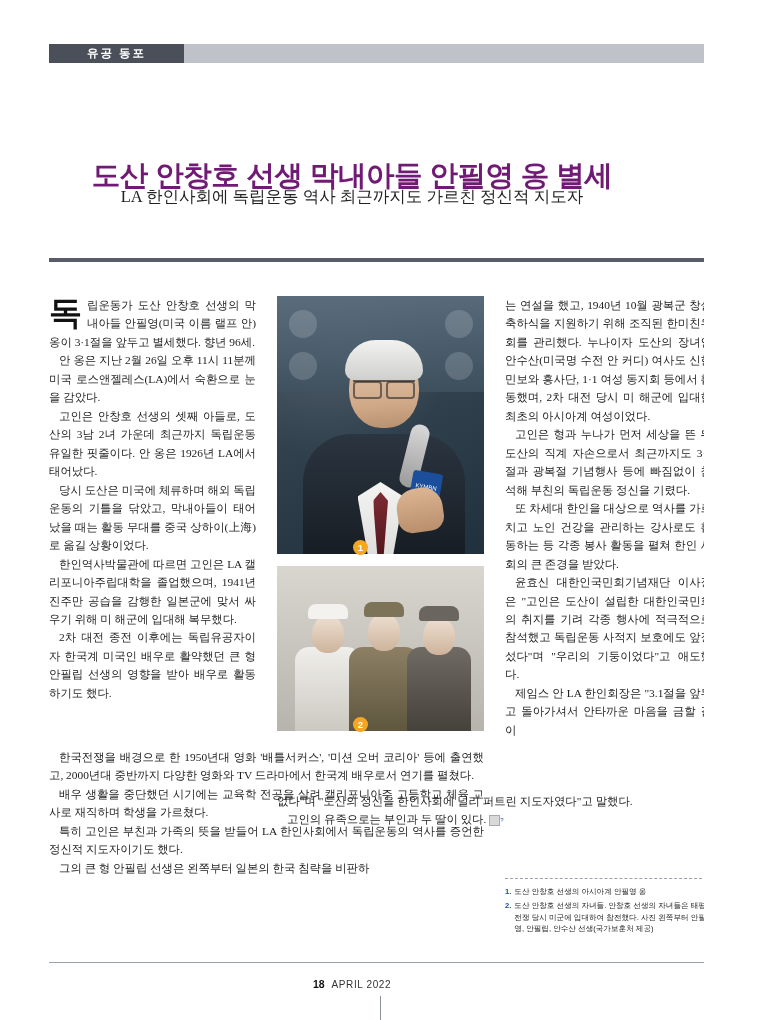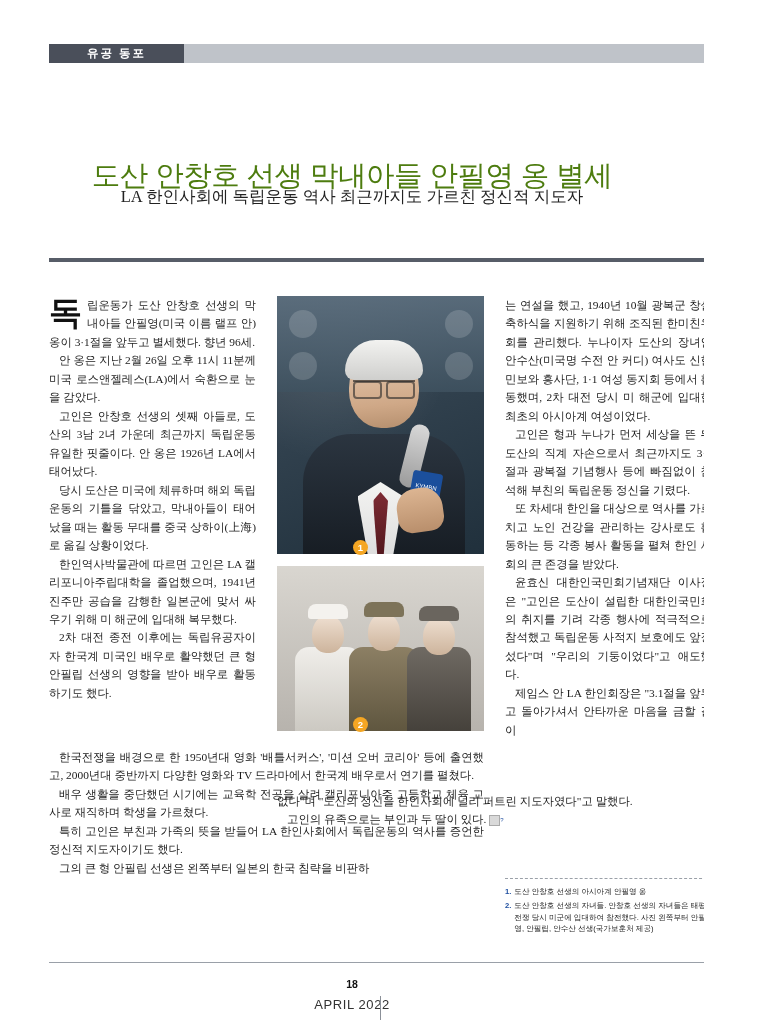--- a/index.html
+++ b/index.html
@@ -45,23 +45,23 @@
 
   
   .headline {
     position: absolute;
     left: 0;
     right: 0;
     top: 138px;
     text-align: center;
     font-family: "Liberation Sans", sans-serif;
     font-size: 28.5px;
-    font-weight: normal;
+    font-weight: bold;
     letter-spacing: -0.5px;
-    color: #4d7c0f;
+    color: #701a75;
   }
   .subhead {
     position: absolute;
     left: 0;
     right: 0;
     top: 186px;
     text-align: center;
     font-family: "Liberation Serif", serif;
     font-size: 16.5px;
     color: #222222;
@@ -310,29 +310,28 @@
   .footer {
     position: absolute;
     left: 0;
     right: 0;
     top: 978px;
     display: flex;
     align-items: center;
     justify-content: center;
     gap: 7px;
     font-family: "Liberation Sans", sans-serif;
-    flex-direction: column;
   }
   .page-num {
     font-size: 10.5px;
     font-weight: bold;
     color: #111;
   }
   .issue {
-    font-size: 13px;
+    font-size: 10px;
     letter-spacing: 0.6px;
     color: #333;
   }
   .spine {
     position: absolute;
     left: 380px;
     top: 996px;
     width: 1px;
     height: 24px;
     background: #8b9098;

